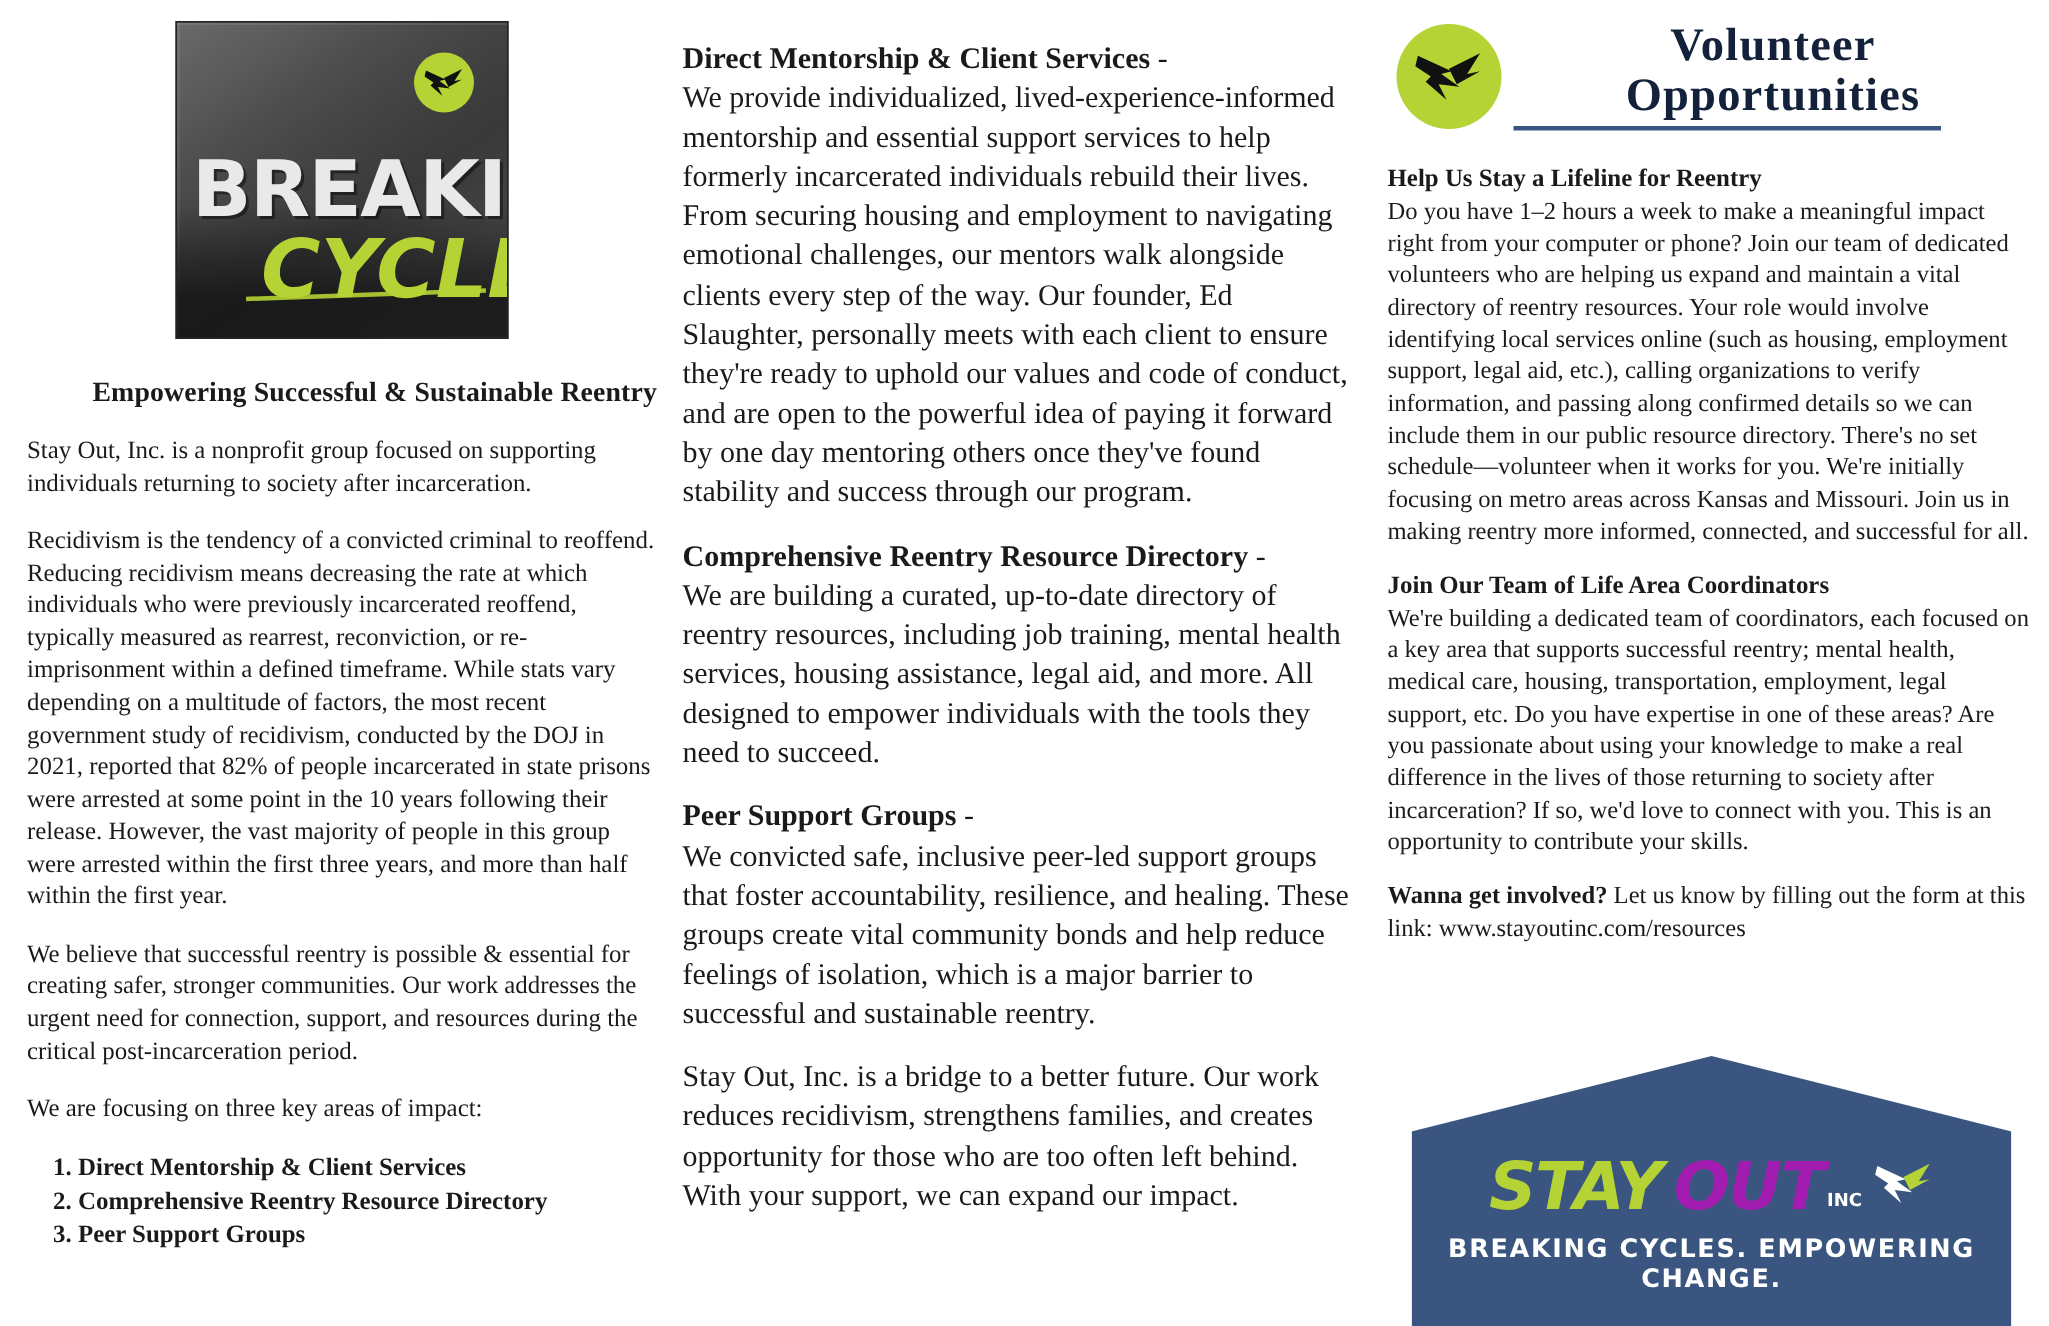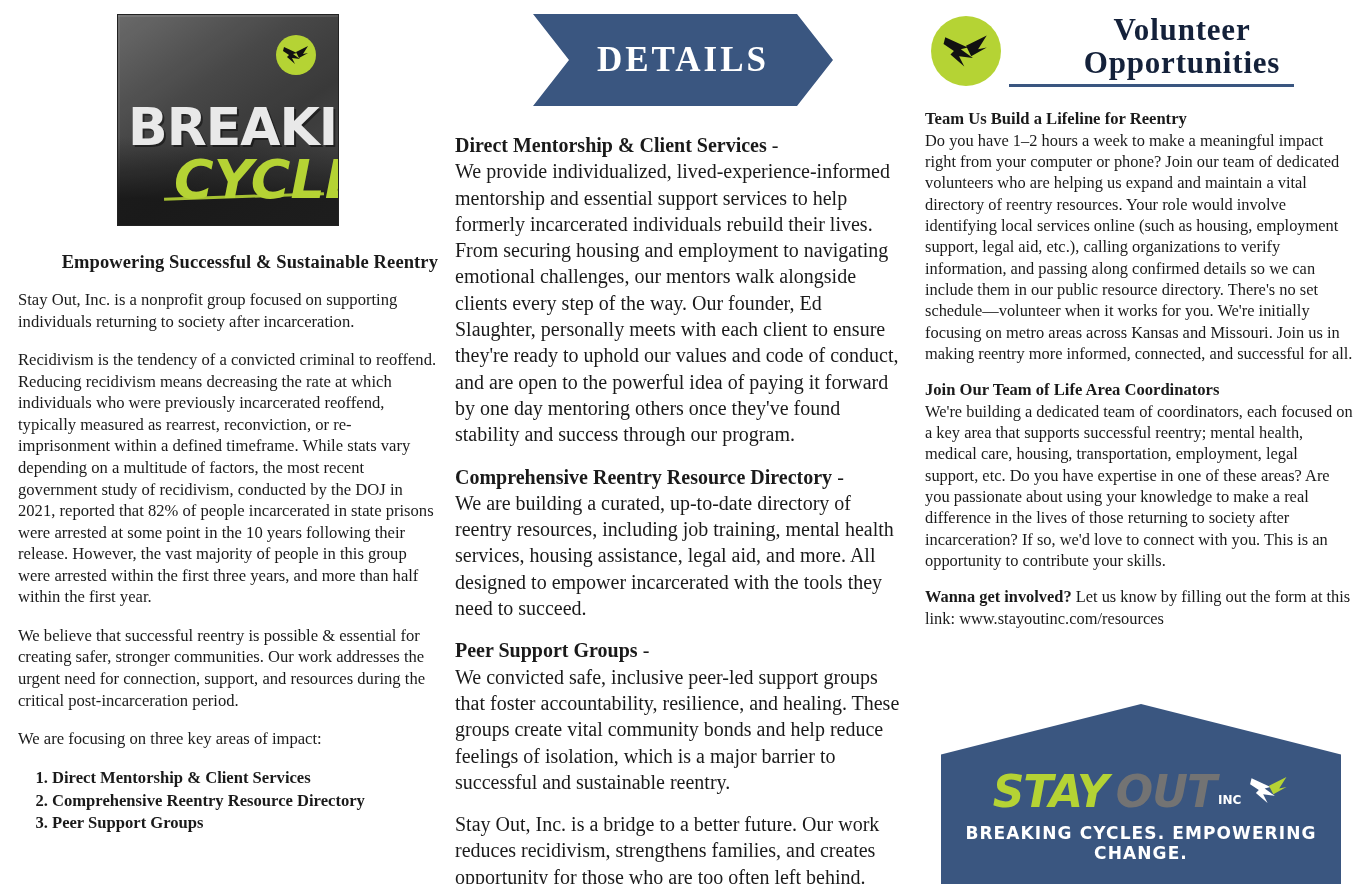--- a/index.html
+++ b/index.html
@@ -226,21 +226,21 @@
     font-style: italic;
     font-size: 44px;
     color: #b5d334;
     letter-spacing: -1px;
   }
   .so-out {
     font-family: "DejaVu Sans", sans-serif;
     font-weight: 700;
     font-style: italic;
     font-size: 44px;
-    color: #737373;
+    color: #a21caf;
     letter-spacing: -1px;
   }
   .so-inc {
     font-family: "DejaVu Sans", sans-serif;
     font-weight: 700;
     font-size: 12px;
     color: #ffffff;
     align-self: flex-end;
     margin: 0 0 10px -6px;
     letter-spacing: 0;
@@ -284,35 +284,31 @@
       <ol class="c1-list">
         <li>Direct Mentorship &amp; Client Services</li>
         <li>Comprehensive Reentry Resource Directory</li>
         <li>Peer Support Groups</li>
       </ol>
     </div>
   </div>
 
   <div class="col2">
 
-    <div class="details-banner">
-      <div class="shape"></div>
-      <div class="txt">DETAILS</div>
-    </div>
 
     <div class="c2-body">
 
       <p>
         <span class="lead">Direct Mentorship &amp; Client Services</span><span> -</span><br>
         <span>We provide individualized, lived-experience-informed mentorship and essential support services to help formerly incarcerated individuals rebuild their lives. From securing housing and employment to navigating emotional challenges, our mentors walk alongside clients every step of the way.  Our founder, Ed Slaughter, personally meets with each client to ensure they're ready to uphold our values and code of conduct, and are open to the powerful idea of paying it forward by one day mentoring others once they've found stability and success through our program.</span>
       </p>
 
       <p>
         <span class="lead">Comprehensive Reentry Resource Directory</span><span> -</span><br>
-        <span>We are building a curated, up-to-date directory of reentry resources, including job training, mental health services, housing assistance, legal aid, and more.  All designed to empower incarcerated with the tools they need to succeed.</span>
+        <span>We are building a curated, up-to-date directory of reentry resources, including job training, mental health services, housing assistance, legal aid, and more.  All designed to empower individuals with the tools they need to succeed.</span>
       </p>
 
       <p>
         <span class="lead">Peer Support Groups</span><span> -</span><br>
         <span>We convicted safe, inclusive peer-led support groups that foster accountability, resilience, and healing. These groups create vital community bonds and help reduce feelings of isolation, which is a major barrier to successful and sustainable reentry.</span>
       </p>
 
       <p>Stay Out, Inc. is a bridge to a better future. Our work reduces recidivism, strengthens families, and creates opportunity for those who are too often left behind. With your support, we can expand our impact.</p>
     </div>
   </div>
@@ -328,21 +324,21 @@
       </div>
       <div class="vol-title">
         <div>Volunteer</div>
         <div>Opportunities</div>
       </div>
       <div class="vol-rule"></div>
     </div>
 
     <div class="c3-body">
       <p>
-        <span class="sub">Team Us Build a Lifeline for Reentry</span><br>
+        <span class="sub">Help Us Stay a Lifeline for Reentry</span><br>
         <span>Do you have 1–2 hours a week to make a meaningful impact right from your computer or phone? Join our team of dedicated volunteers who are helping us expand and maintain a vital directory of reentry resources.  Your role would involve identifying local services online (such as housing, employment support, legal aid, etc.), calling organizations to verify information, and passing along confirmed details so we can include them in our public resource directory. There's no set schedule—volunteer when it works for you. We're initially focusing on metro areas across Kansas and Missouri.   Join us in making reentry more informed, connected, and successful for all.</span>
       </p>
 
       <p>
         <span class="sub">Join Our Team of Life Area Coordinators</span><br>
         <span>We're building a dedicated team of coordinators, each focused on a key area that supports successful reentry; mental health, medical care, housing, transportation, employment, legal support, etc.  Do you have expertise in one of these areas? Are you passionate about using your knowledge to make a real difference in the lives of those returning to society after incarceration?  If so, we'd love to connect with you. This is an opportunity to contribute your skills.</span>
       </p>
 
       <p>
         <span class="inline-b">Wanna get involved?</span><span>  Let us know by filling out the form at this link:  www.stayoutinc.com/resources</span>

